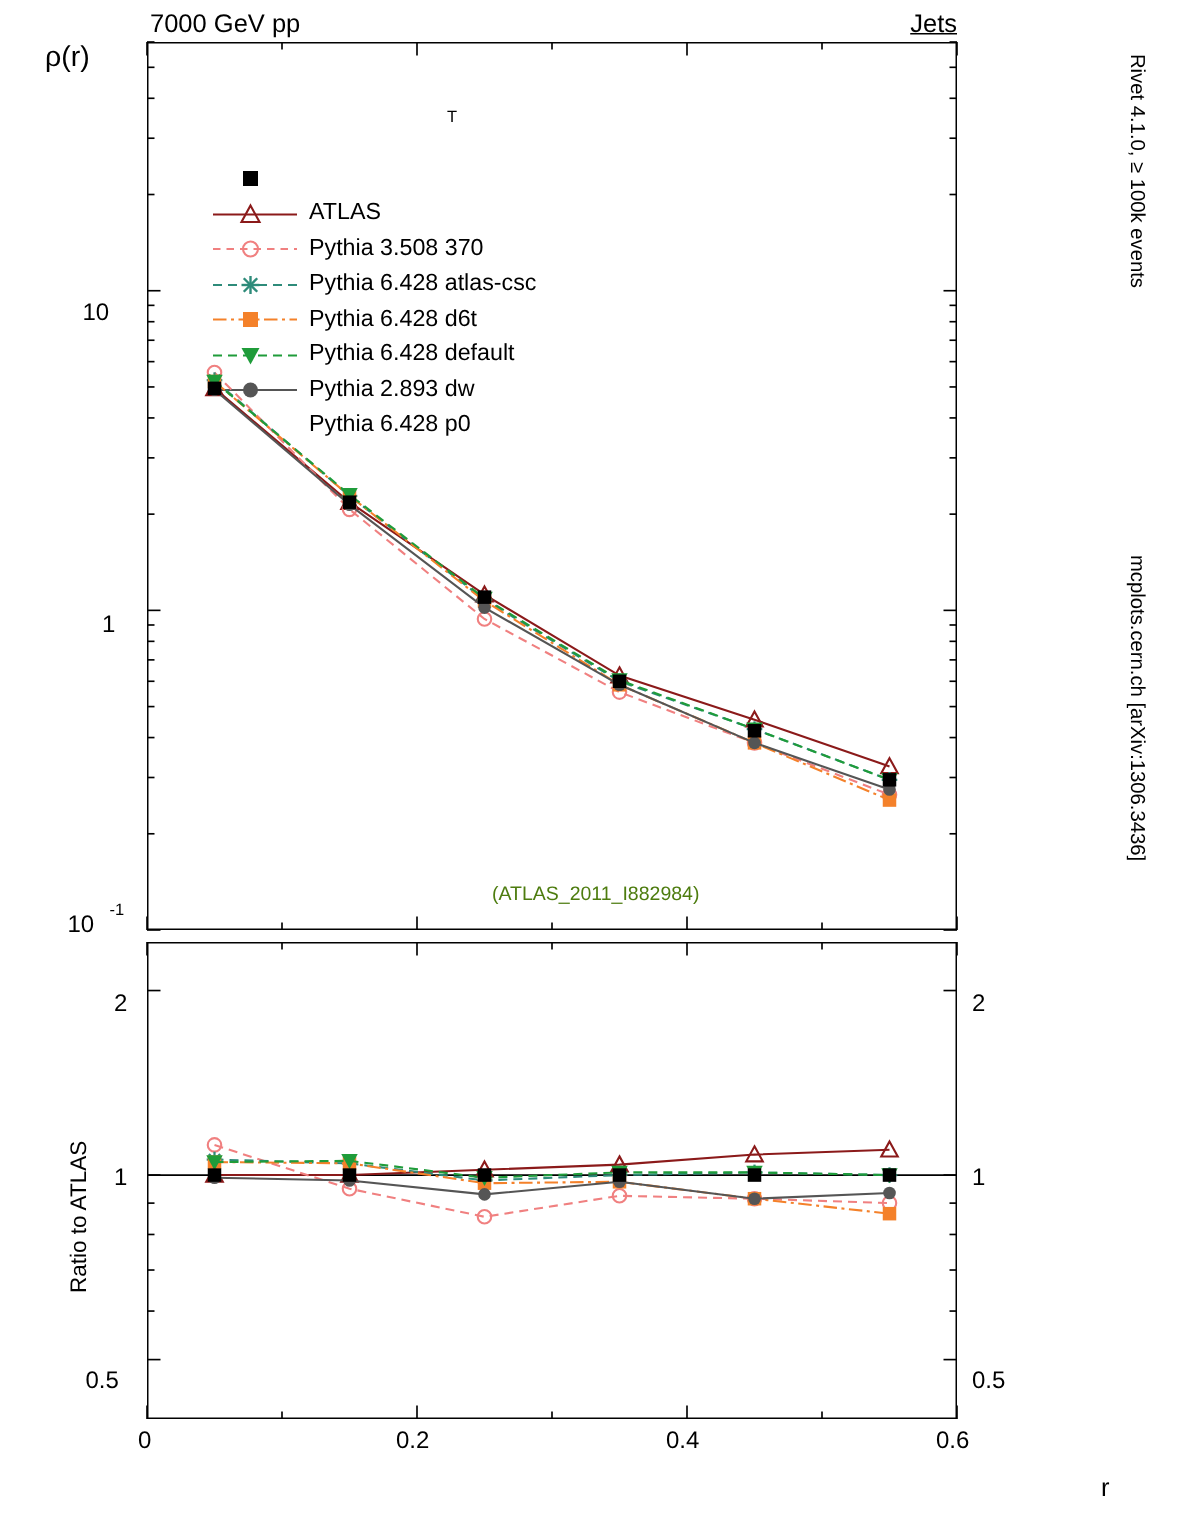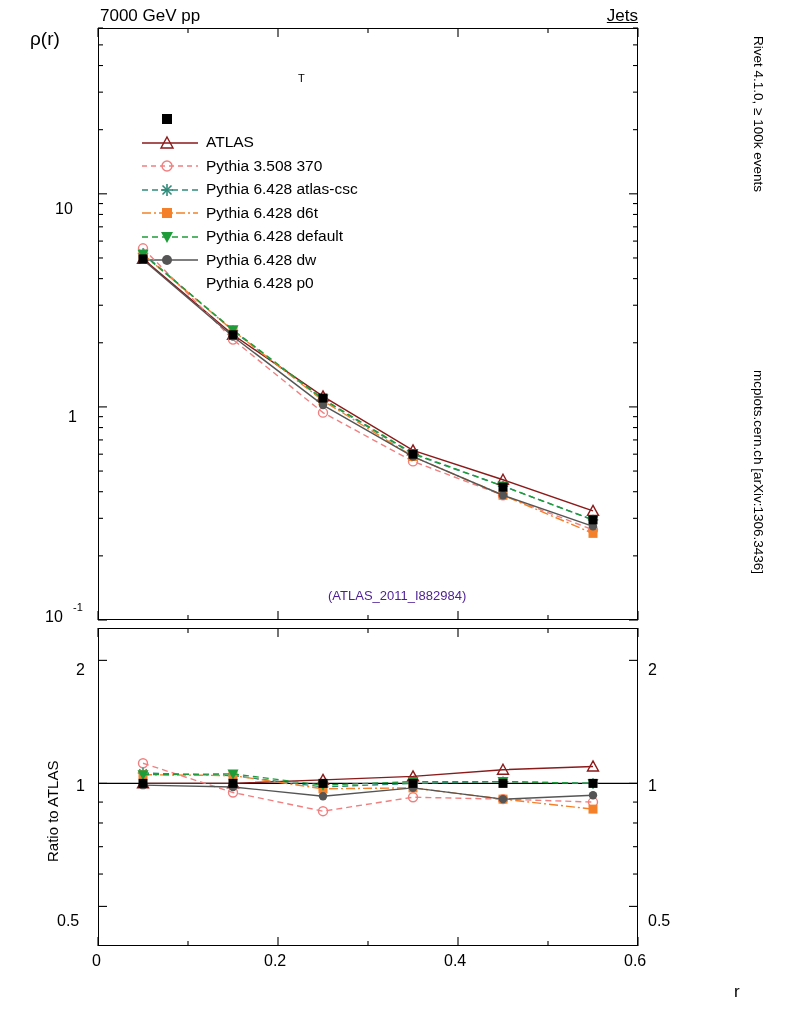--- a/index.html
+++ b/index.html
@@ -39,21 +39,21 @@
 
   <div class="txt" style="left:30px;top:28px;font-size:19px;">ρ(r)</div>
 
   <div class="ticklabel" style="left:55px;top:200px;">10</div>
   <div class="ticklabel" style="left:68px;top:408px;">1</div>
   <div class="ticklabel" style="left:45px;top:608px;">10</div>
   <div class="ticklabel" style="left:73px;top:601px;font-size:11px;">-1</div>
 
   <div class="txt" style="left:298px;top:72px;font-size:11px;">T</div>
 
-  <div class="txt" style="left:328px;top:588px;font-size:13px;color:#4c1d95;">(ATLAS_2011_I882984)</div>
+  <div class="txt" style="left:328px;top:588px;font-size:13px;color:#4d7c0f;">(ATLAS_2011_I882984)</div>
 
   <div id="legend">
     <div class="lgrow">
       <svg class="lgmark" width="60" height="22">
         <rect x="22" y="6" width="10" height="10" fill="#000"></rect>
       </svg>
       <span class="lglabel">ATLAS</span>
     </div>
     <div class="lgrow">
       <svg class="lgmark" width="60" height="22">
@@ -86,21 +86,21 @@
         <line x1="2" y1="11" x2="58" y2="11" stroke="#f4812a" stroke-width="1.4" stroke-dasharray="9,3,2,3"></line>
         <rect x="22" y="6" width="10" height="10" fill="#f4812a"></rect>
       </svg>
       <span class="lglabel">Pythia 6.428 default</span>
     </div>
     <div class="lgrow">
       <svg class="lgmark" width="60" height="22">
         <line x1="2" y1="11" x2="58" y2="11" stroke="#1f9c3a" stroke-width="1.4" stroke-dasharray="6,4"></line>
         <polygon points="21,6 33,6 27,17" fill="#1f9c3a"></polygon>
       </svg>
-      <span class="lglabel">Pythia 6.428 dw</span>
+      <span class="lglabel">Pythia 2.893 dw</span>
     </div>
     <div class="lgrow">
       <svg class="lgmark" width="60" height="22">
         <line x1="2" y1="11" x2="58" y2="11" stroke="#555" stroke-width="1.4"></line>
         <circle cx="27" cy="11" r="5" fill="#555"></circle>
       </svg>
       <span class="lglabel">Pythia 6.428 p0</span>
     </div>
   </div>
 

